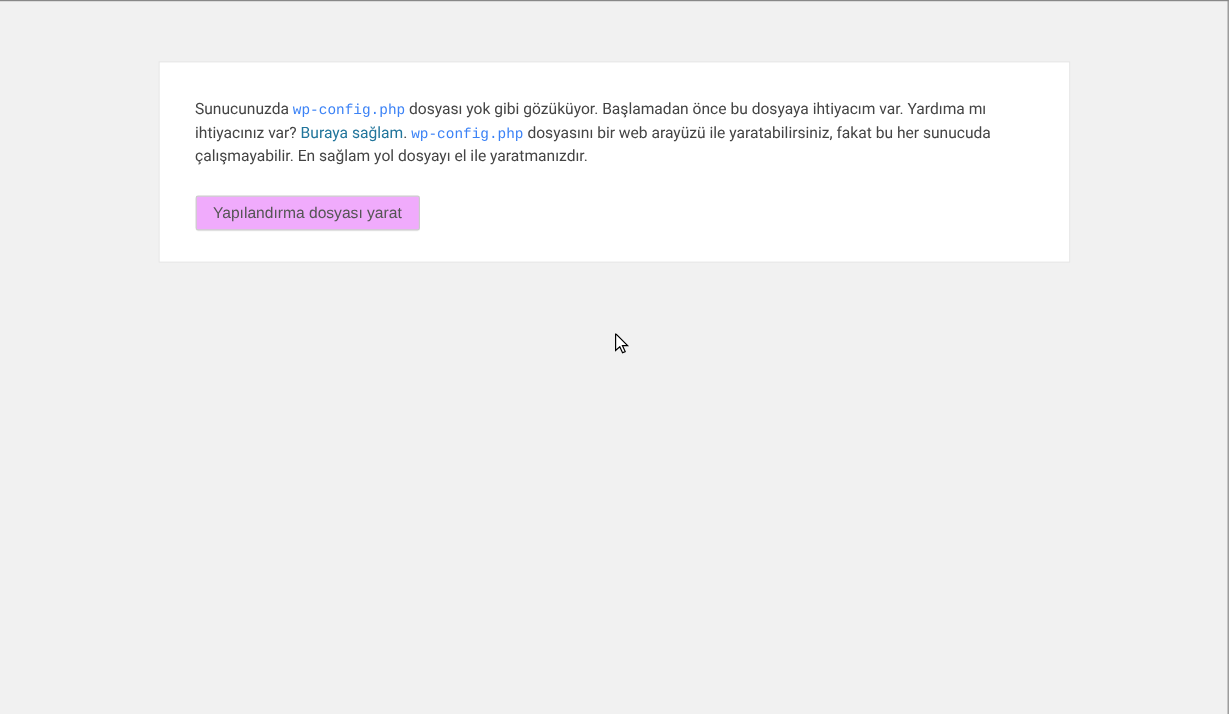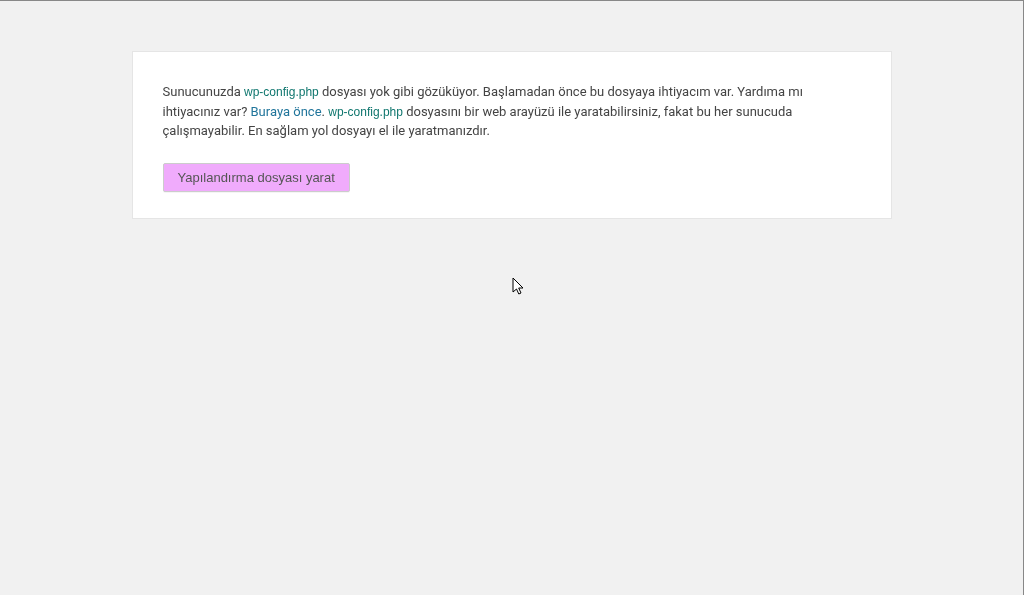--- a/index.html
+++ b/index.html
@@ -23,23 +23,23 @@
       margin: 50px auto 0 auto;
       background: #fff;
       border: 1px solid #e5e5e5;
       padding: 30px 30px 26px 30px;
     }
     .message {
       line-height: 1.5;
       margin-bottom: 22px;
     }
     code {
-      font-family: Liberation Sans, sans-serif;
+      font-family: Liberation Mono, monospace;
       font-size: 12px;
-      color: #0f766e;
+      color: #3b82f6;
     }
     a {
       color: #21759b;
       text-decoration: none;
     }
     .button {
       display: inline-block;
       padding: 6px 14px;
       font-size: 13px;
       color: #555;
@@ -56,20 +56,20 @@
       width: 14px;
       height: 18px;
       pointer-events: none;
     }
   </style>
 </head>
 <body>
 
 <div class="container">
   <p class="message">
-    <span>Sunucunuzda </span><code>wp-config.php</code><span> dosyası yok gibi gözüküyor. Başlamadan önce bu dosyaya ihtiyacım var. Yardıma mı ihtiyacınız var? </span><a href="#">Buraya önce</a><span>. </span><code>wp-config.php</code><span> dosyasını bir web arayüzü ile yaratabilirsiniz, fakat bu her sunucuda çalışmayabilir. En sağlam yol dosyayı el ile yaratmanızdır.</span>
+    <span>Sunucunuzda </span><code>wp-config.php</code><span> dosyası yok gibi gözüküyor. Başlamadan önce bu dosyaya ihtiyacım var. Yardıma mı ihtiyacınız var? </span><a href="#">Buraya sağlam</a><span>. </span><code>wp-config.php</code><span> dosyasını bir web arayüzü ile yaratabilirsiniz, fakat bu her sunucuda çalışmayabilir. En sağlam yol dosyayı el ile yaratmanızdır.</span>
   </p>
   <button class="button">Yapılandırma dosyası yarat</button>
 </div>
 
 <svg class="cursor" viewBox="0 0 12 18">
   <path d="M0,0 L0,14 L3.5,11 L5.8,16 L8,15 L5.7,10 L10,10 Z" fill="white" stroke="black" stroke-width="1"></path>
 </svg>
 
 </body></html>

